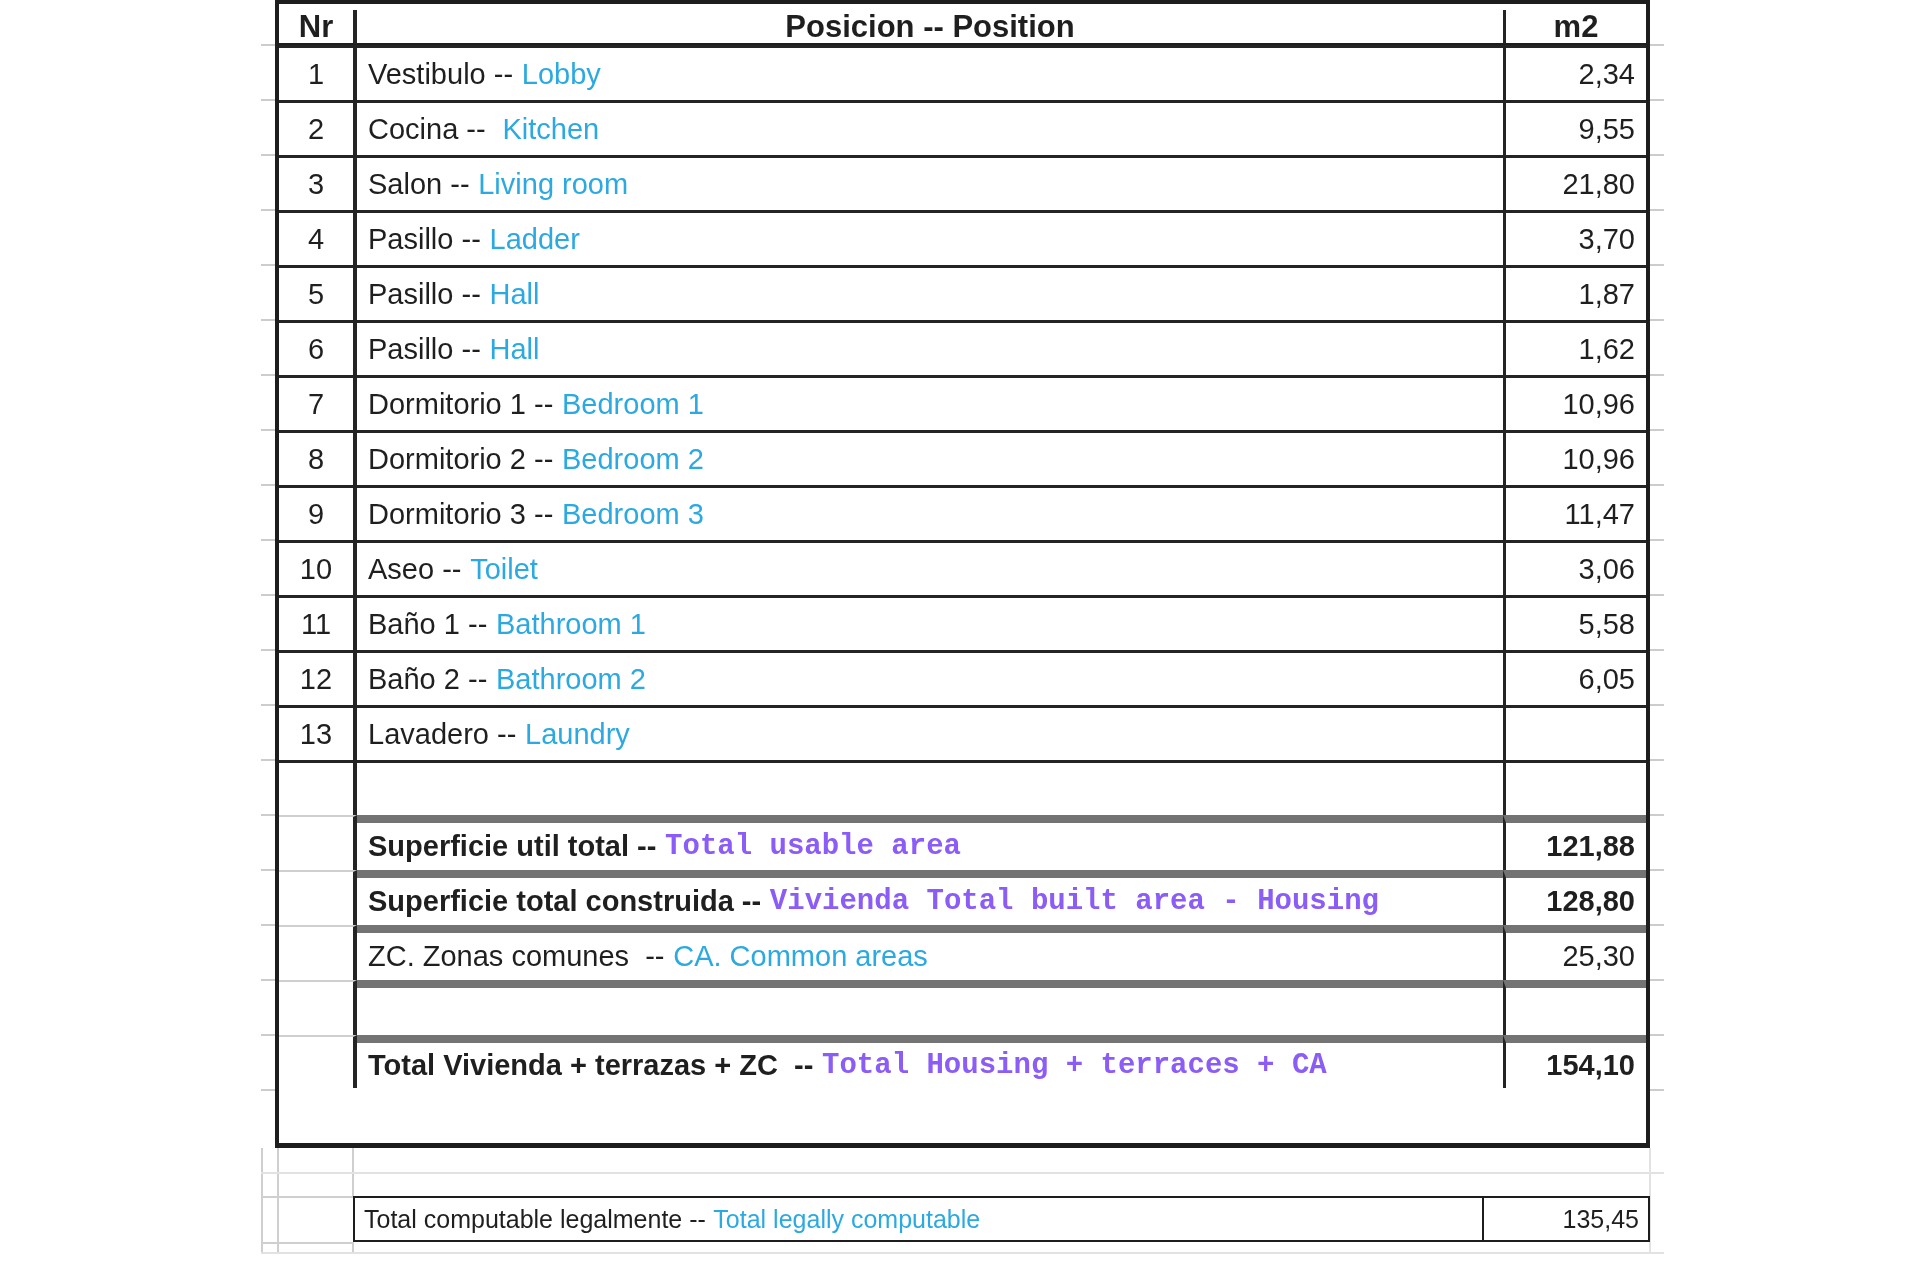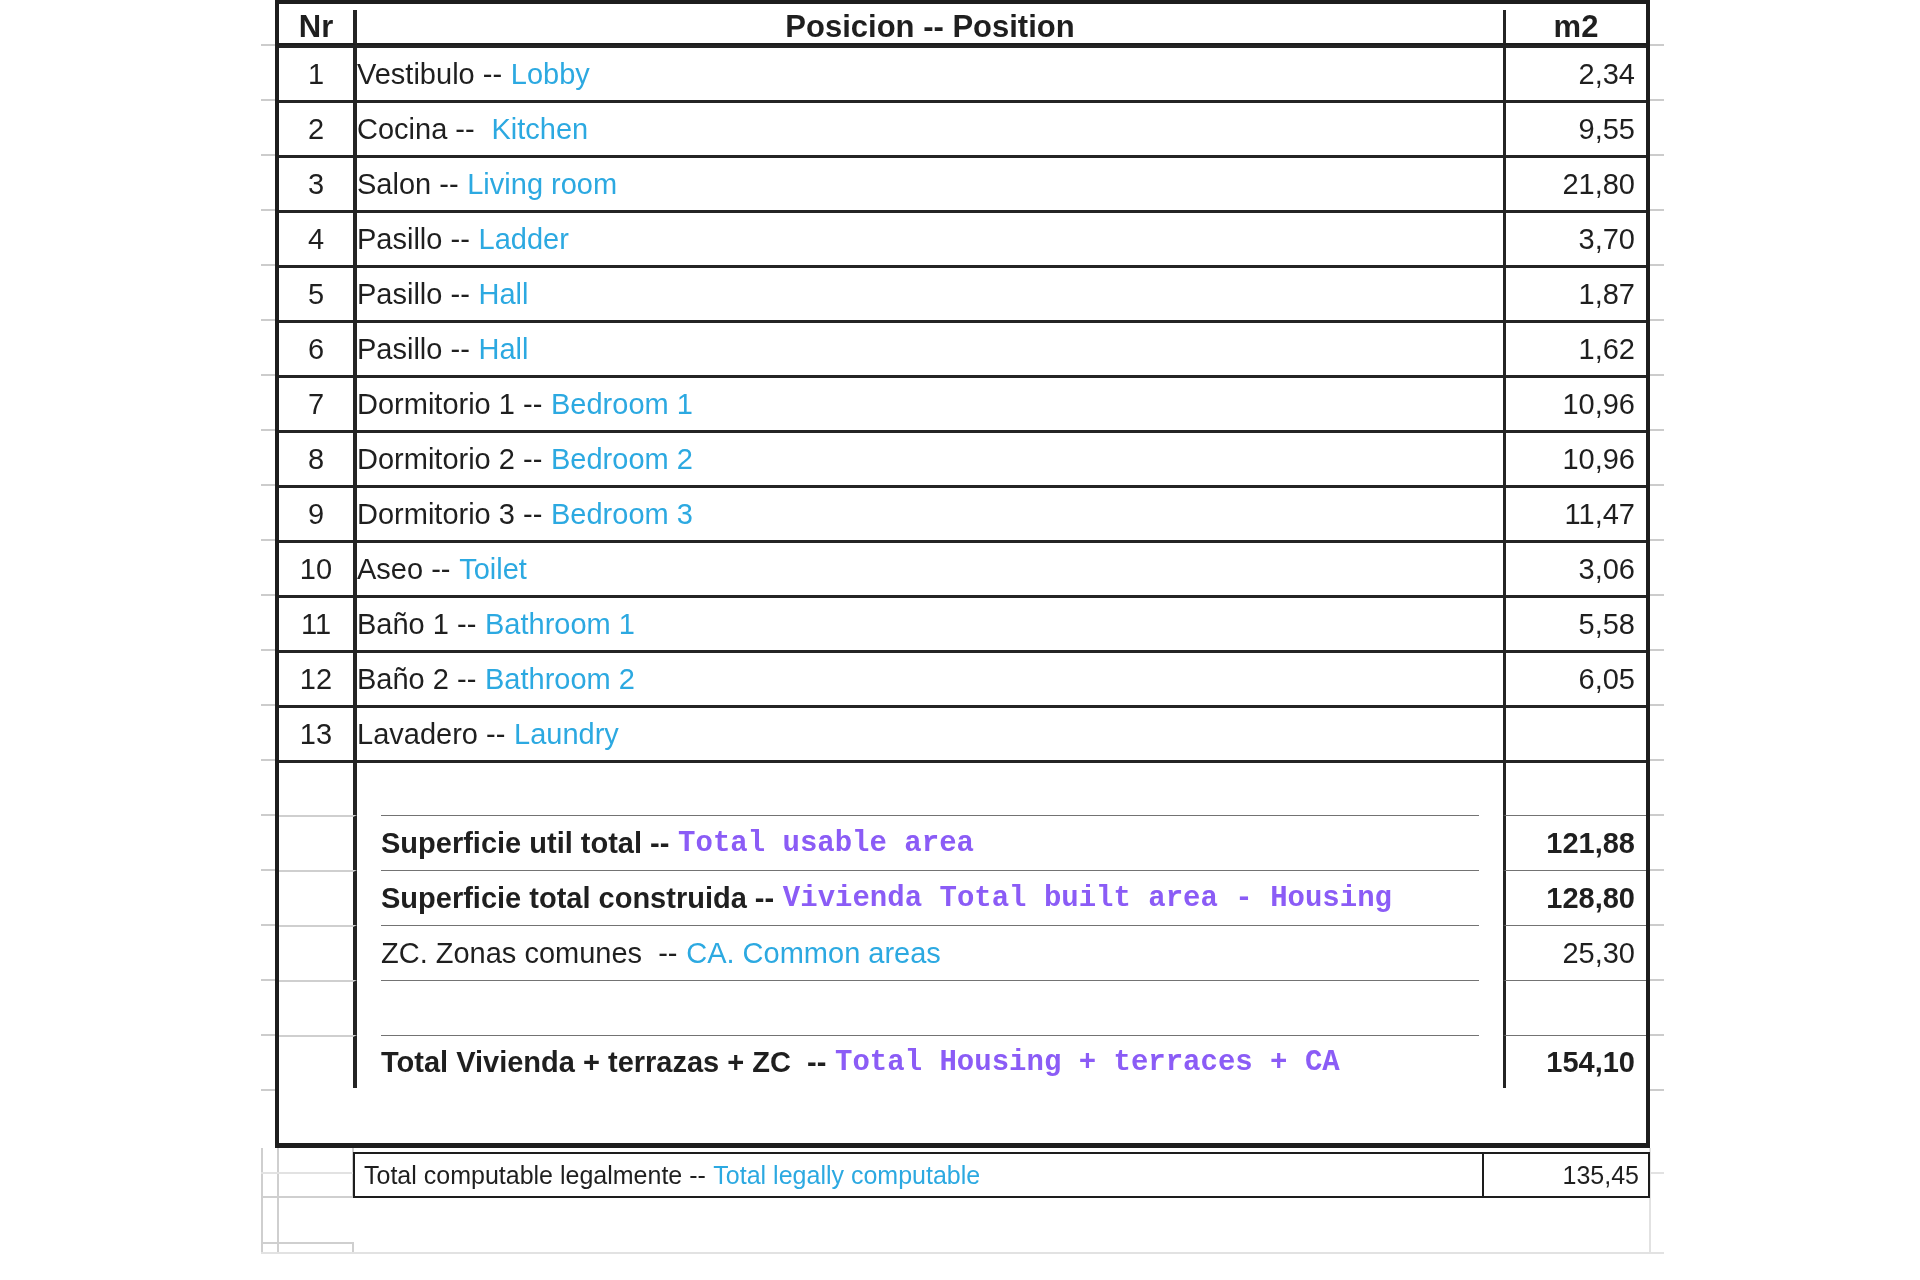--- a/index.html
+++ b/index.html
@@ -14,34 +14,34 @@
     display:flex;flex-direction:column;
   }
   .row{display:flex;box-sizing:border-box;height:55px;flex:0 0 auto;}
   .row.r-sep .cell{border-top:3px solid #242424;}
   .row.header{height:41px;}
   .row.header .cell{border-bottom:2px solid #1d1d1d;margin-top:6px;}
   .row.grand{height:53px;}
   .cell{box-sizing:border-box;display:flex;align-items:center;overflow:hidden;}
   .c-nr{width:78px;border-right:4px solid #242424;justify-content:center;
         font-size:29px;}
-  .c-desc{flex:1;font-size:29px;white-space:pre-wrap;}
+  .c-desc{flex:1;padding-left:11px;font-size:29px;white-space:pre-wrap;}
   .c-m2{width:143px;border-left:3px solid #242424;justify-content:flex-end;
         padding-right:11px;font-size:29px;}
   .hdr{font-weight:700;font-size:31px;justify-content:center;padding:0;}
   .en{color:#2CA9E1;margin-left:0.30em;white-space:pre-wrap;}
   .bold .es,.bold .c-m2,.row.bold{font-weight:700;}
   .bold .en{color:#8b5cf6;font-family:Liberation Mono, monospace;}
   
-  .row.t-sep .c-desc,.row.t-sep .c-m2{border-top:1px solid #737373;margin-left:24px;}
+  .row.t-sep .c-desc,.row.t-sep .c-m2{border-top:8px solid #737373;}
   .row.t-sep .c-nr{border-top:2px solid #cfcfcf;}
 
   
   .bottom-row{
-    position:absolute;left:353px;top:1152px;width:1297px;height:46px;
+    position:absolute;left:353px;top:1196px;width:1297px;height:46px;
     box-sizing:border-box;border:2px solid #1d1d1d;background:#fff;
     display:flex;
   }
   .bottom-row .c-desc{font-size:25px;padding-left:9px;}
   .bottom-row .c-m2{width:166px;border-left:2px solid #1d1d1d;font-size:25px;
                     padding-right:9px;}
 
   
   .decor{position:absolute;left:0;top:0;width:1920px;height:1280px;
          pointer-events:none;}

